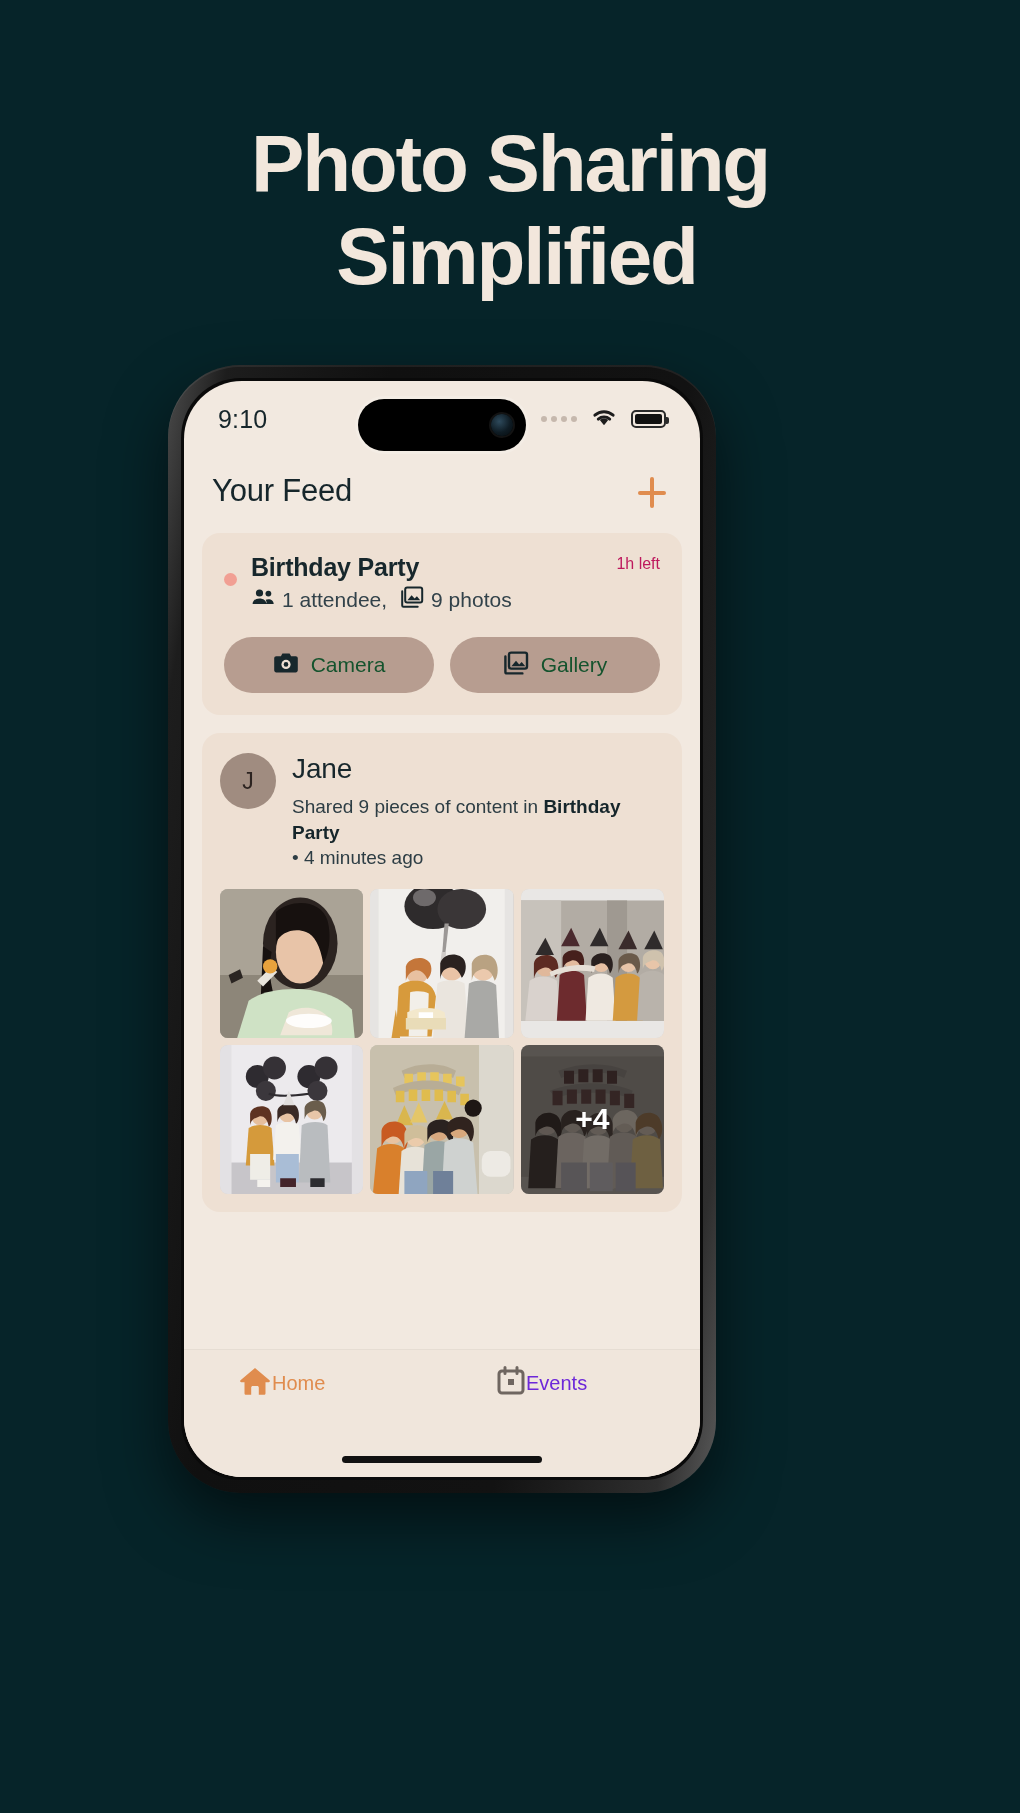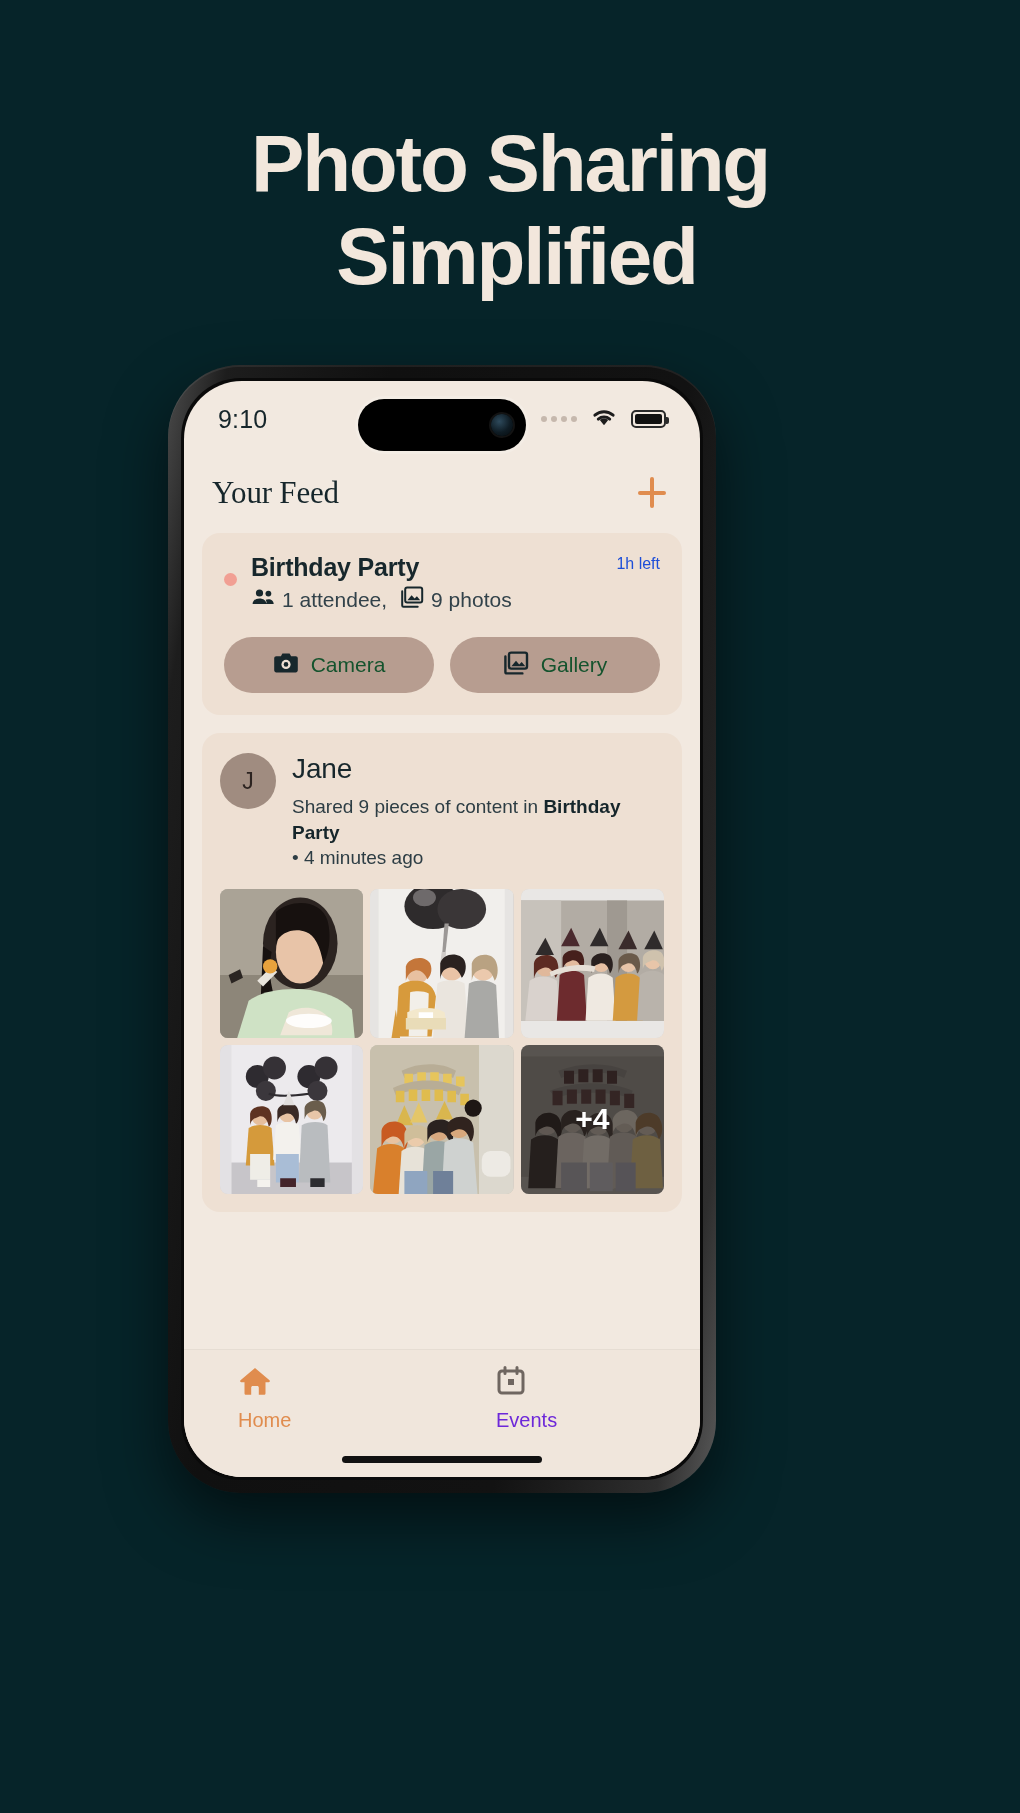--- a/index.html
+++ b/index.html
@@ -74,23 +74,22 @@
     width:168px; height:52px; border-radius:26px; background:#000;
     display:flex; align-items:center; justify-content:flex-end; padding-right:13px;
     box-shadow:0 0 0 3px rgba(255,255,255,.18);
   }
   .lens { width:22px; height:22px; border-radius:50%;
     background:radial-gradient(circle at 38% 34%, #2e4a5c 0%, #0f1c24 55%, #050a0d 100%);
     box-shadow:0 0 0 2px #131313; }
 
   
   .app-header {
-    display:flex; align-items:center; justify-content:space-between;
+    display:flex; justify-content:space-between;
     padding:16px 28px 12px 28px;
-    font-family:Liberation Serif, serif;
   }
   .feed-title { font-size:31px; color:#16262b; letter-spacing:-.2px; }
   .plus-btn {
     width:40px; height:40px; position:relative; cursor:pointer;
   }
   .plus-btn::before, .plus-btn::after {
     content:""; position:absolute; background:#E08C4E; border-radius:2px;
   }
   .plus-btn::before { left:6px; top:18px; width:28px; height:3.5px; }
   .plus-btn::after  { top:4px; left:18px; width:3.5px; height:31px; }
@@ -107,21 +106,21 @@
     width:13px; height:13px; border-radius:50%; background:#F19F93;
     margin:20px 14px 0 0; flex:0 0 auto;
   }
   .event-main { flex:1 1 auto; }
   .event-name { font-size:25px; font-weight:bold; color:#17272c; letter-spacing:-.2px; }
   .event-meta {
     display:flex; align-items:center; gap:7px; margin-top:4px;
     font-size:21px; color:#32424a;
   }
   .event-meta .sep { margin-right:6px; }
-  .time-left { font-size:16px; color:#1d4ed8; margin-top:2px; white-space:nowrap; }
+  .time-left { font-size:16px; color:#be185d; margin-top:2px; white-space:nowrap; }
 
   .btn-row { display:flex; gap:16px; margin-top:24px; }
   .pill {
     flex:1 1 0; height:56px; border-radius:28px;
     background:#B79D90;
     display:flex; align-items:center; justify-content:center; gap:12px;
     font-size:21px; color:#14532d; cursor:pointer;
   }
 
   
@@ -157,21 +156,21 @@
   }
 
   
   .tabbar {
     position:absolute; left:0; right:0; bottom:0; height:128px;
     background:#F0E6DC;
     display:flex; align-items:flex-start; justify-content:space-around;
     padding-top:16px;
     border-top:1px solid rgba(0,0,0,.04);
   }
-  .tab { display:flex; flex-direction:column; gap:9px; cursor:pointer; width:150px; }
+  .tab { display:flex; flex-direction:row; align-items:center; cursor:pointer; width:150px; }
   .tab-label { font-size:20px; color:#6d28d9; }
   .tab.active .tab-label { color:#E08C4E; }
   .home-ind {
     position:absolute; left:50%; transform:translateX(-50%); bottom:14px;
     width:200px; height:7px; border-radius:4px; background:#111;
   }
 </style>
 </head>
 <body>
 

